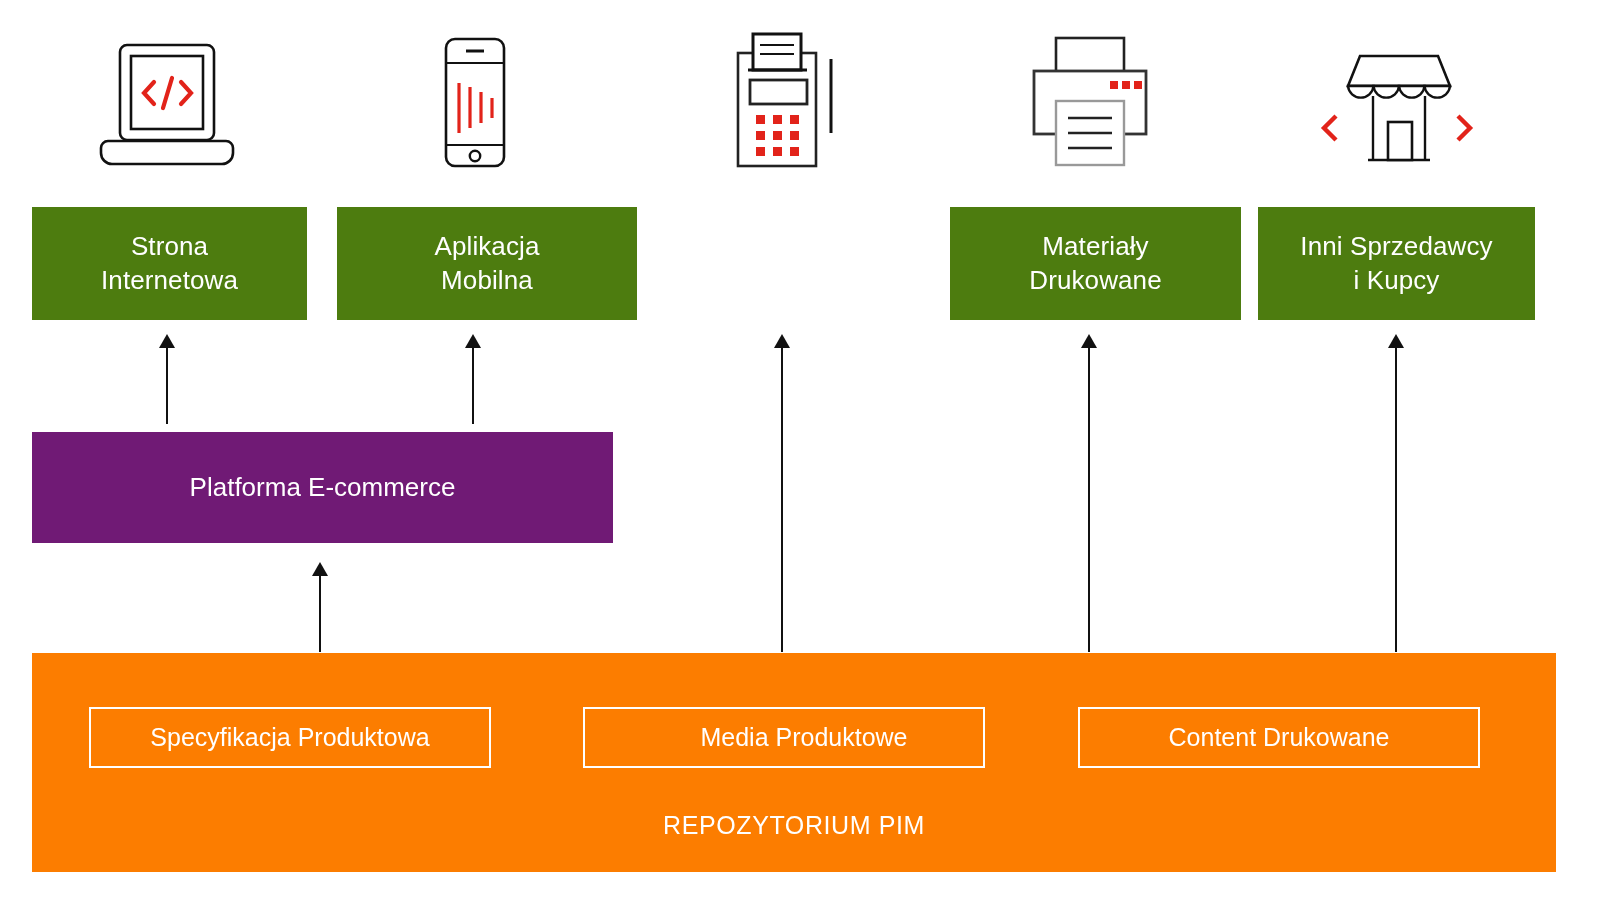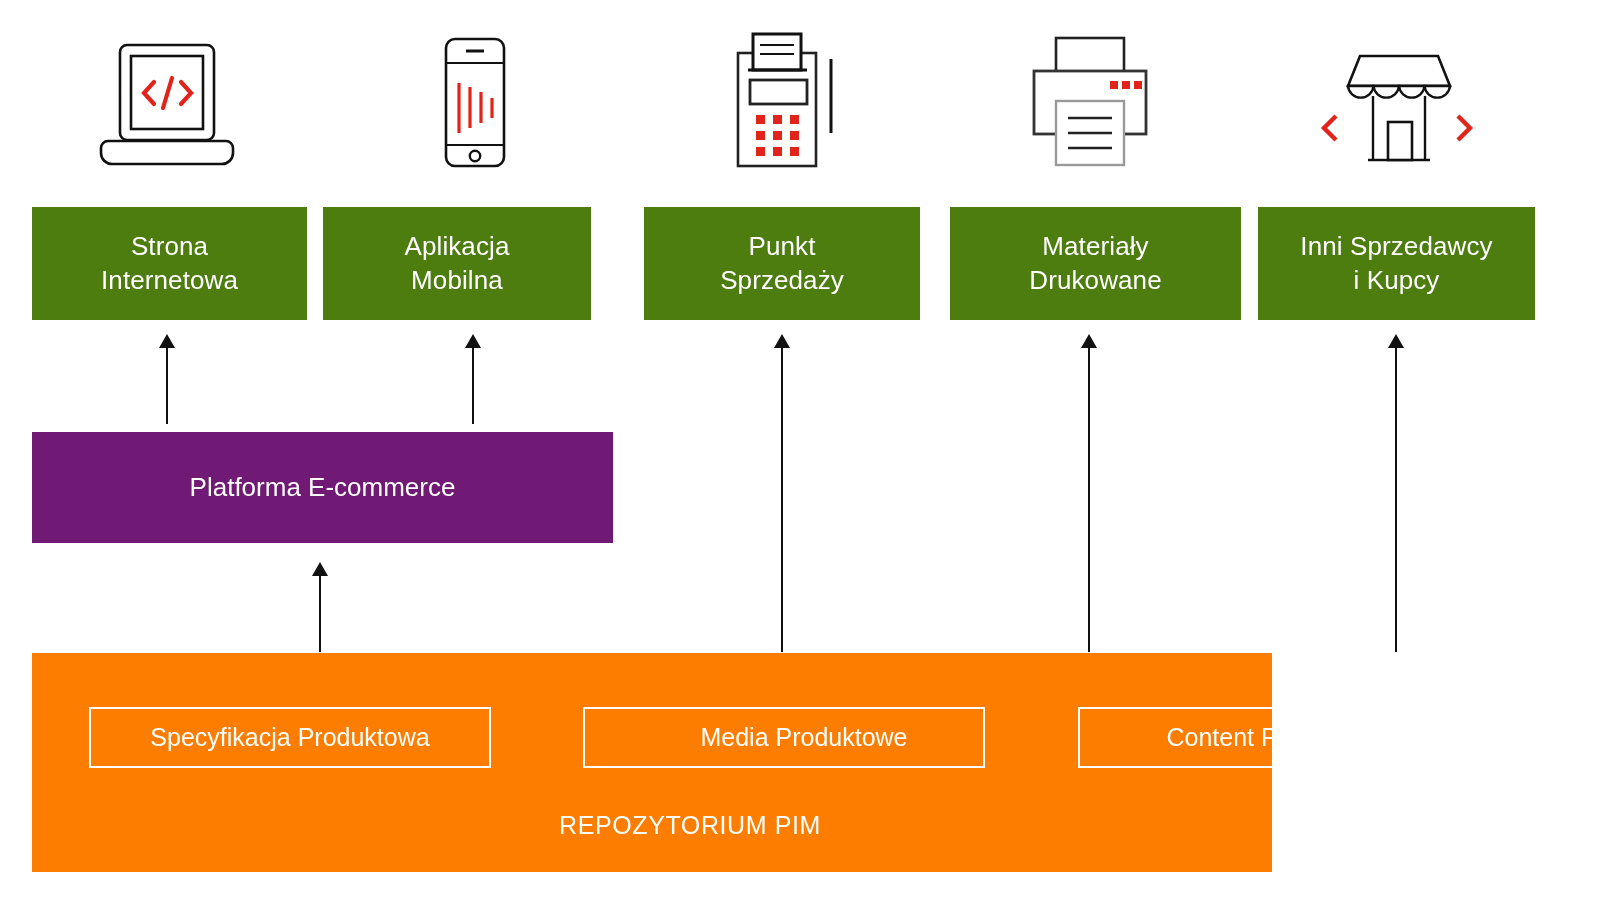--- a/index.html
+++ b/index.html
@@ -50,21 +50,20 @@
     font-size:25px;
     box-sizing:border-box;
   }
   .repo-caption {
     position:absolute;
     color:#ffffff;
     font-size:25px;
     letter-spacing:.6px;
     text-align:center;
     width:100%;
-    padding-left:38px;
   }
 
   
   .arrow { position:absolute; }
   .arrow .shaft {
     position:absolute; left:50%; transform:translateX(-50%);
     width:2px; background:#111111; bottom:0;
   }
   .arrow .head {
     position:absolute; left:50%; top:0; transform:translateX(-50%);
@@ -174,33 +173,27 @@
     </svg>
   </div>
 
   <div class="chan-box" style="left:32px; top:207px; width:275px; height:113px;">
     <div>
       <span class="lbl">Strona</span>
       <span class="lbl">Internetowa</span>
     </div>
   </div>
 
-  <div class="chan-box" style="left:323px; top:207px; width:268px; height:113px;">
+  <div class="chan-box" style="left:337px; top:207px; width:300px; height:113px;">
     <div>
       <span class="lbl">Aplikacja</span>
       <span class="lbl">Mobilna</span>
     </div>
   </div>
 
-  <div class="chan-box" style="left:644px; top:207px; width:276px; height:113px;">
-    <div>
-      <span class="lbl">Punkt</span>
-      <span class="lbl">Sprzedaży</span>
-    </div>
-  </div>
 
   <div class="chan-box" style="left:950px; top:207px; width:291px; height:113px;">
     <div>
       <span class="lbl">Materiały</span>
       <span class="lbl">Drukowane</span>
     </div>
   </div>
 
   <div class="chan-box" style="left:1258px; top:207px; width:277px; height:113px;">
     <div>
@@ -236,30 +229,30 @@
   <div class="arrow" style="left:1080px; top:334px; width:18px; height:318px;">
     <div class="head"></div>
     <div class="shaft" style="height:312px;"></div>
   </div>
 
   <div class="arrow" style="left:1387px; top:334px; width:18px; height:318px;">
     <div class="head"></div>
     <div class="shaft" style="height:312px;"></div>
   </div>
 
-  <div class="repo" style="left:32px; top:653px; width:1240px; height:219px;">
+  <div class="repo" style="left:32px; top:653px; width:1524px; height:219px;">
 
     <div class="repo-card" style="left:57px; top:54px; width:402px; height:61px;">
       <span>Specyfikacja Produktowa</span>
     </div>
 
     <div class="repo-card" style="left:551px; top:54px; width:402px; height:61px;padding-left:40px;">
       <span>Media Produktowe</span>
     </div>
 
     <div class="repo-card" style="left:1046px; top:54px; width:402px; height:61px;">
-      <span>Content Produktowy</span>
+      <span>Content Drukowane</span>
     </div>
 
     <div class="repo-caption" style="left:0; top:158px;">REPOZYTORIUM PIM</div>
   </div>
 
 </div>
 
 </body></html>

